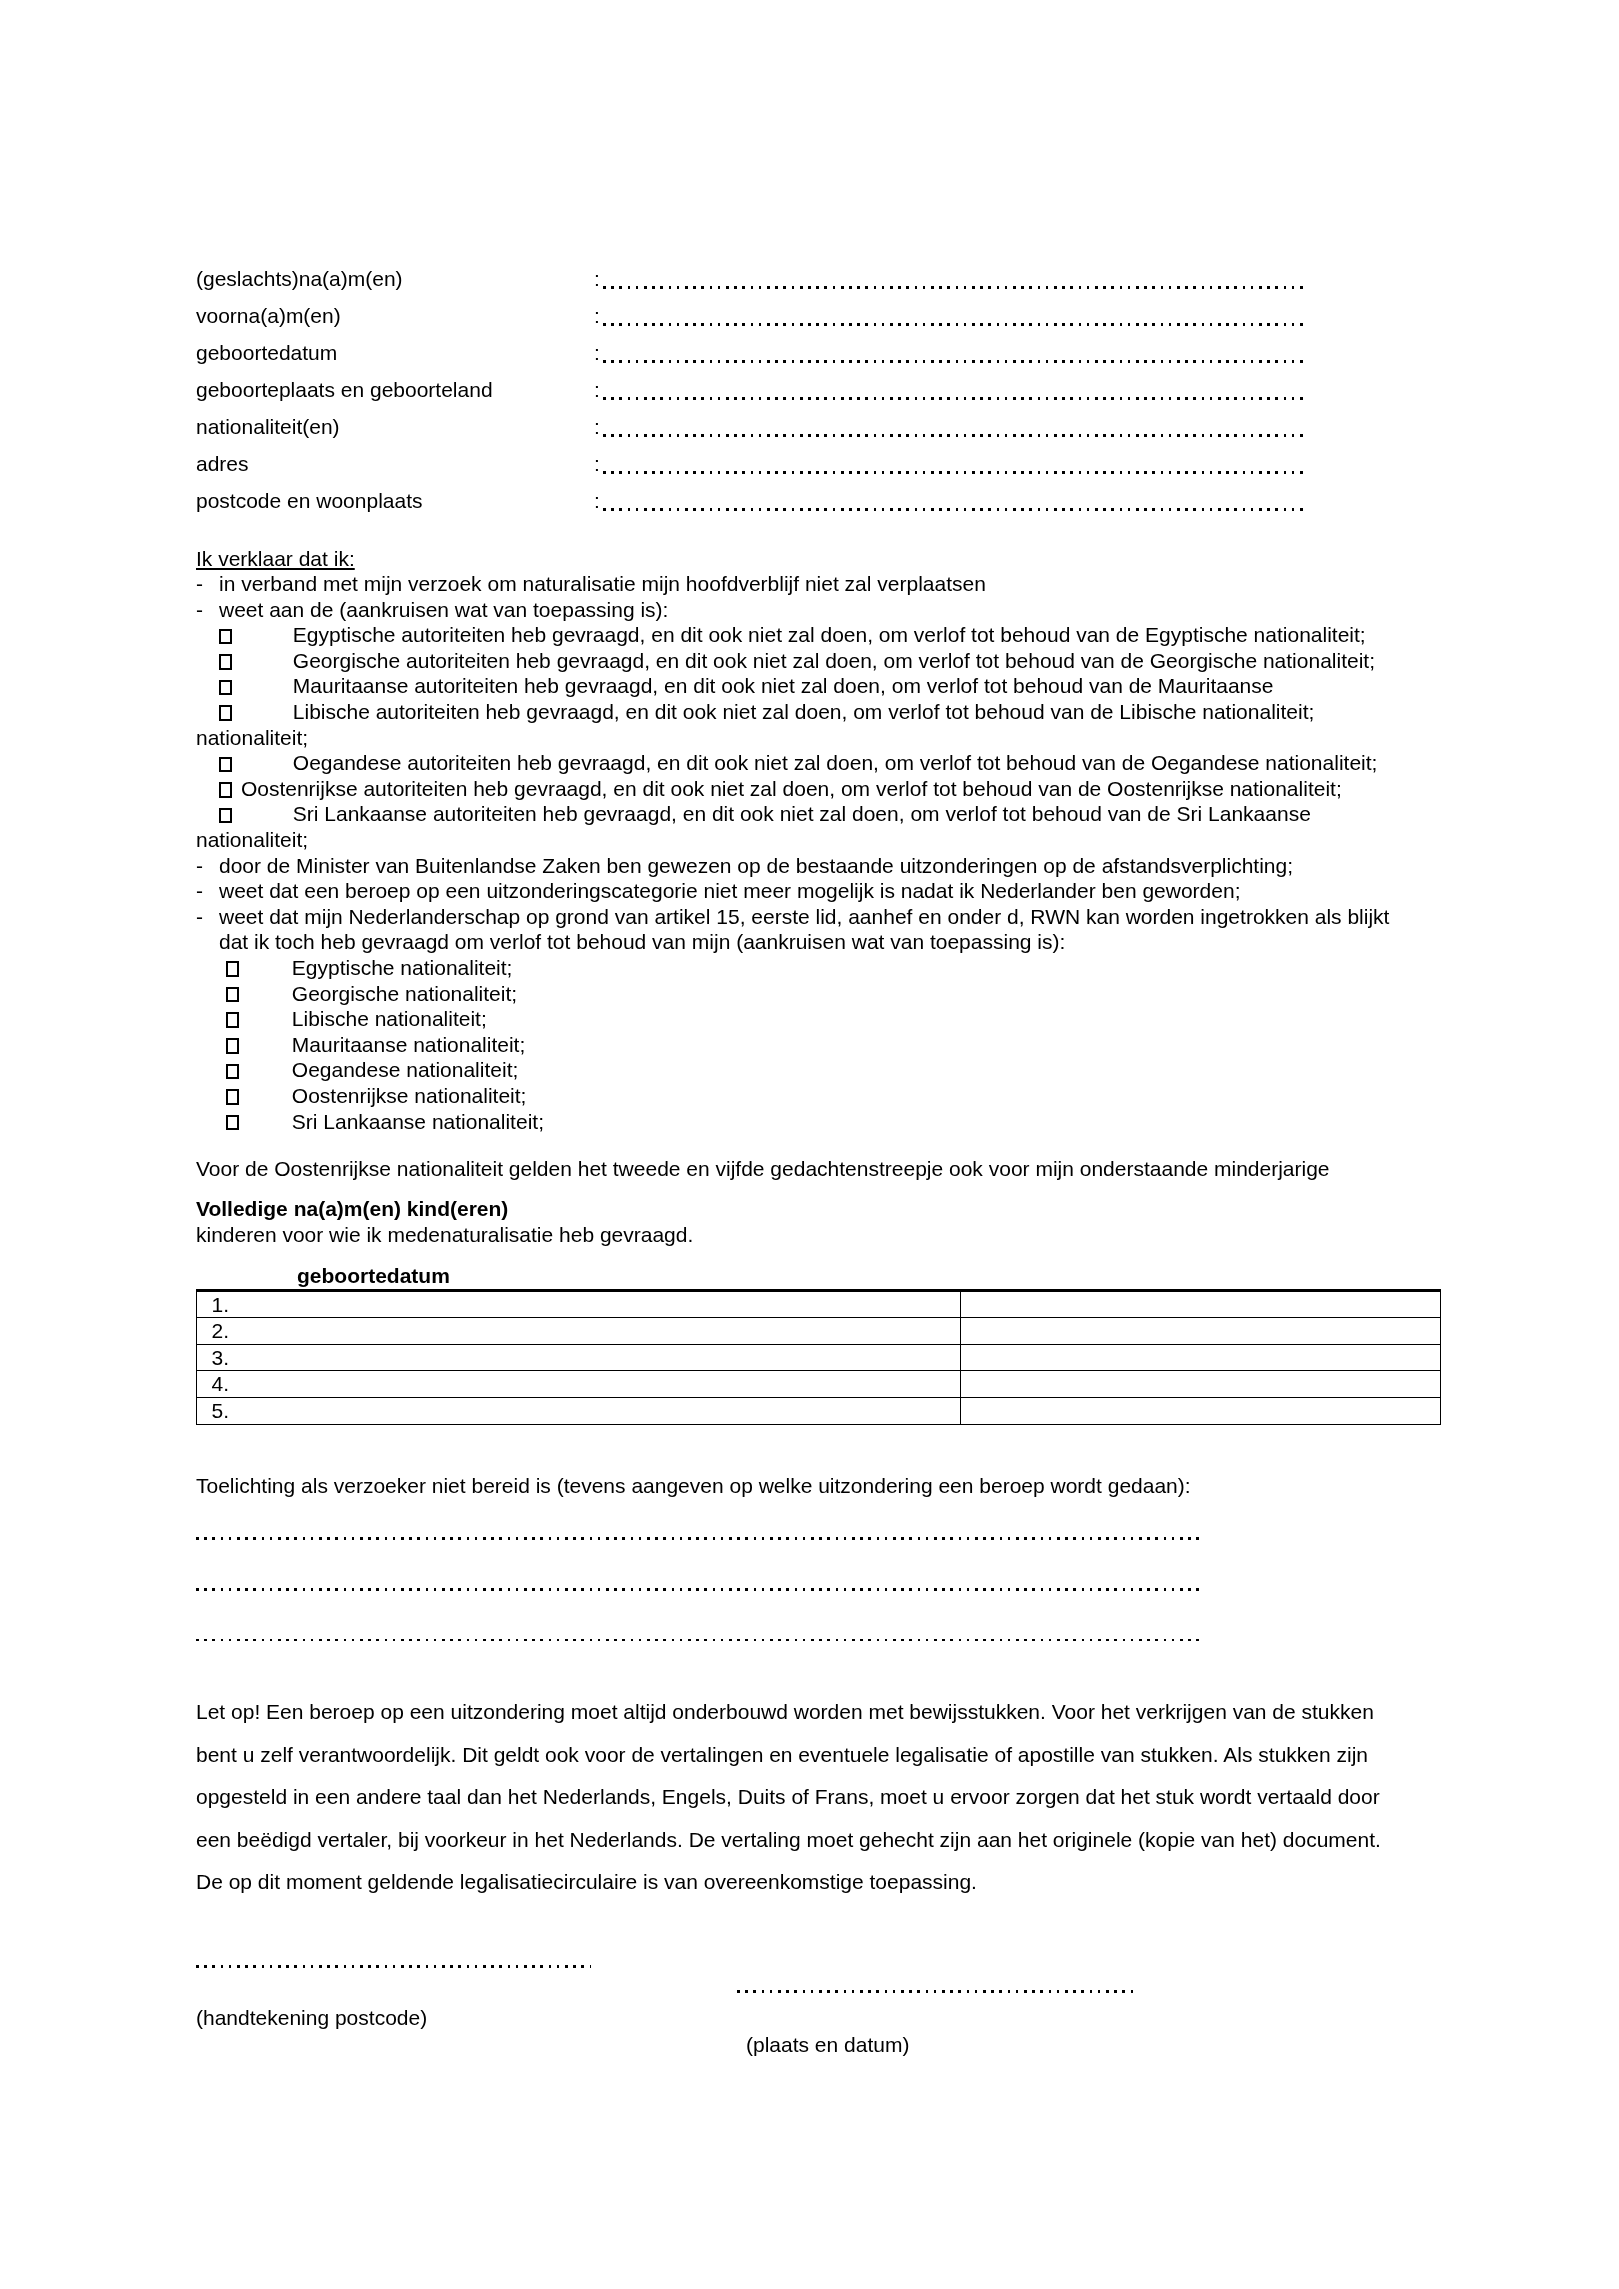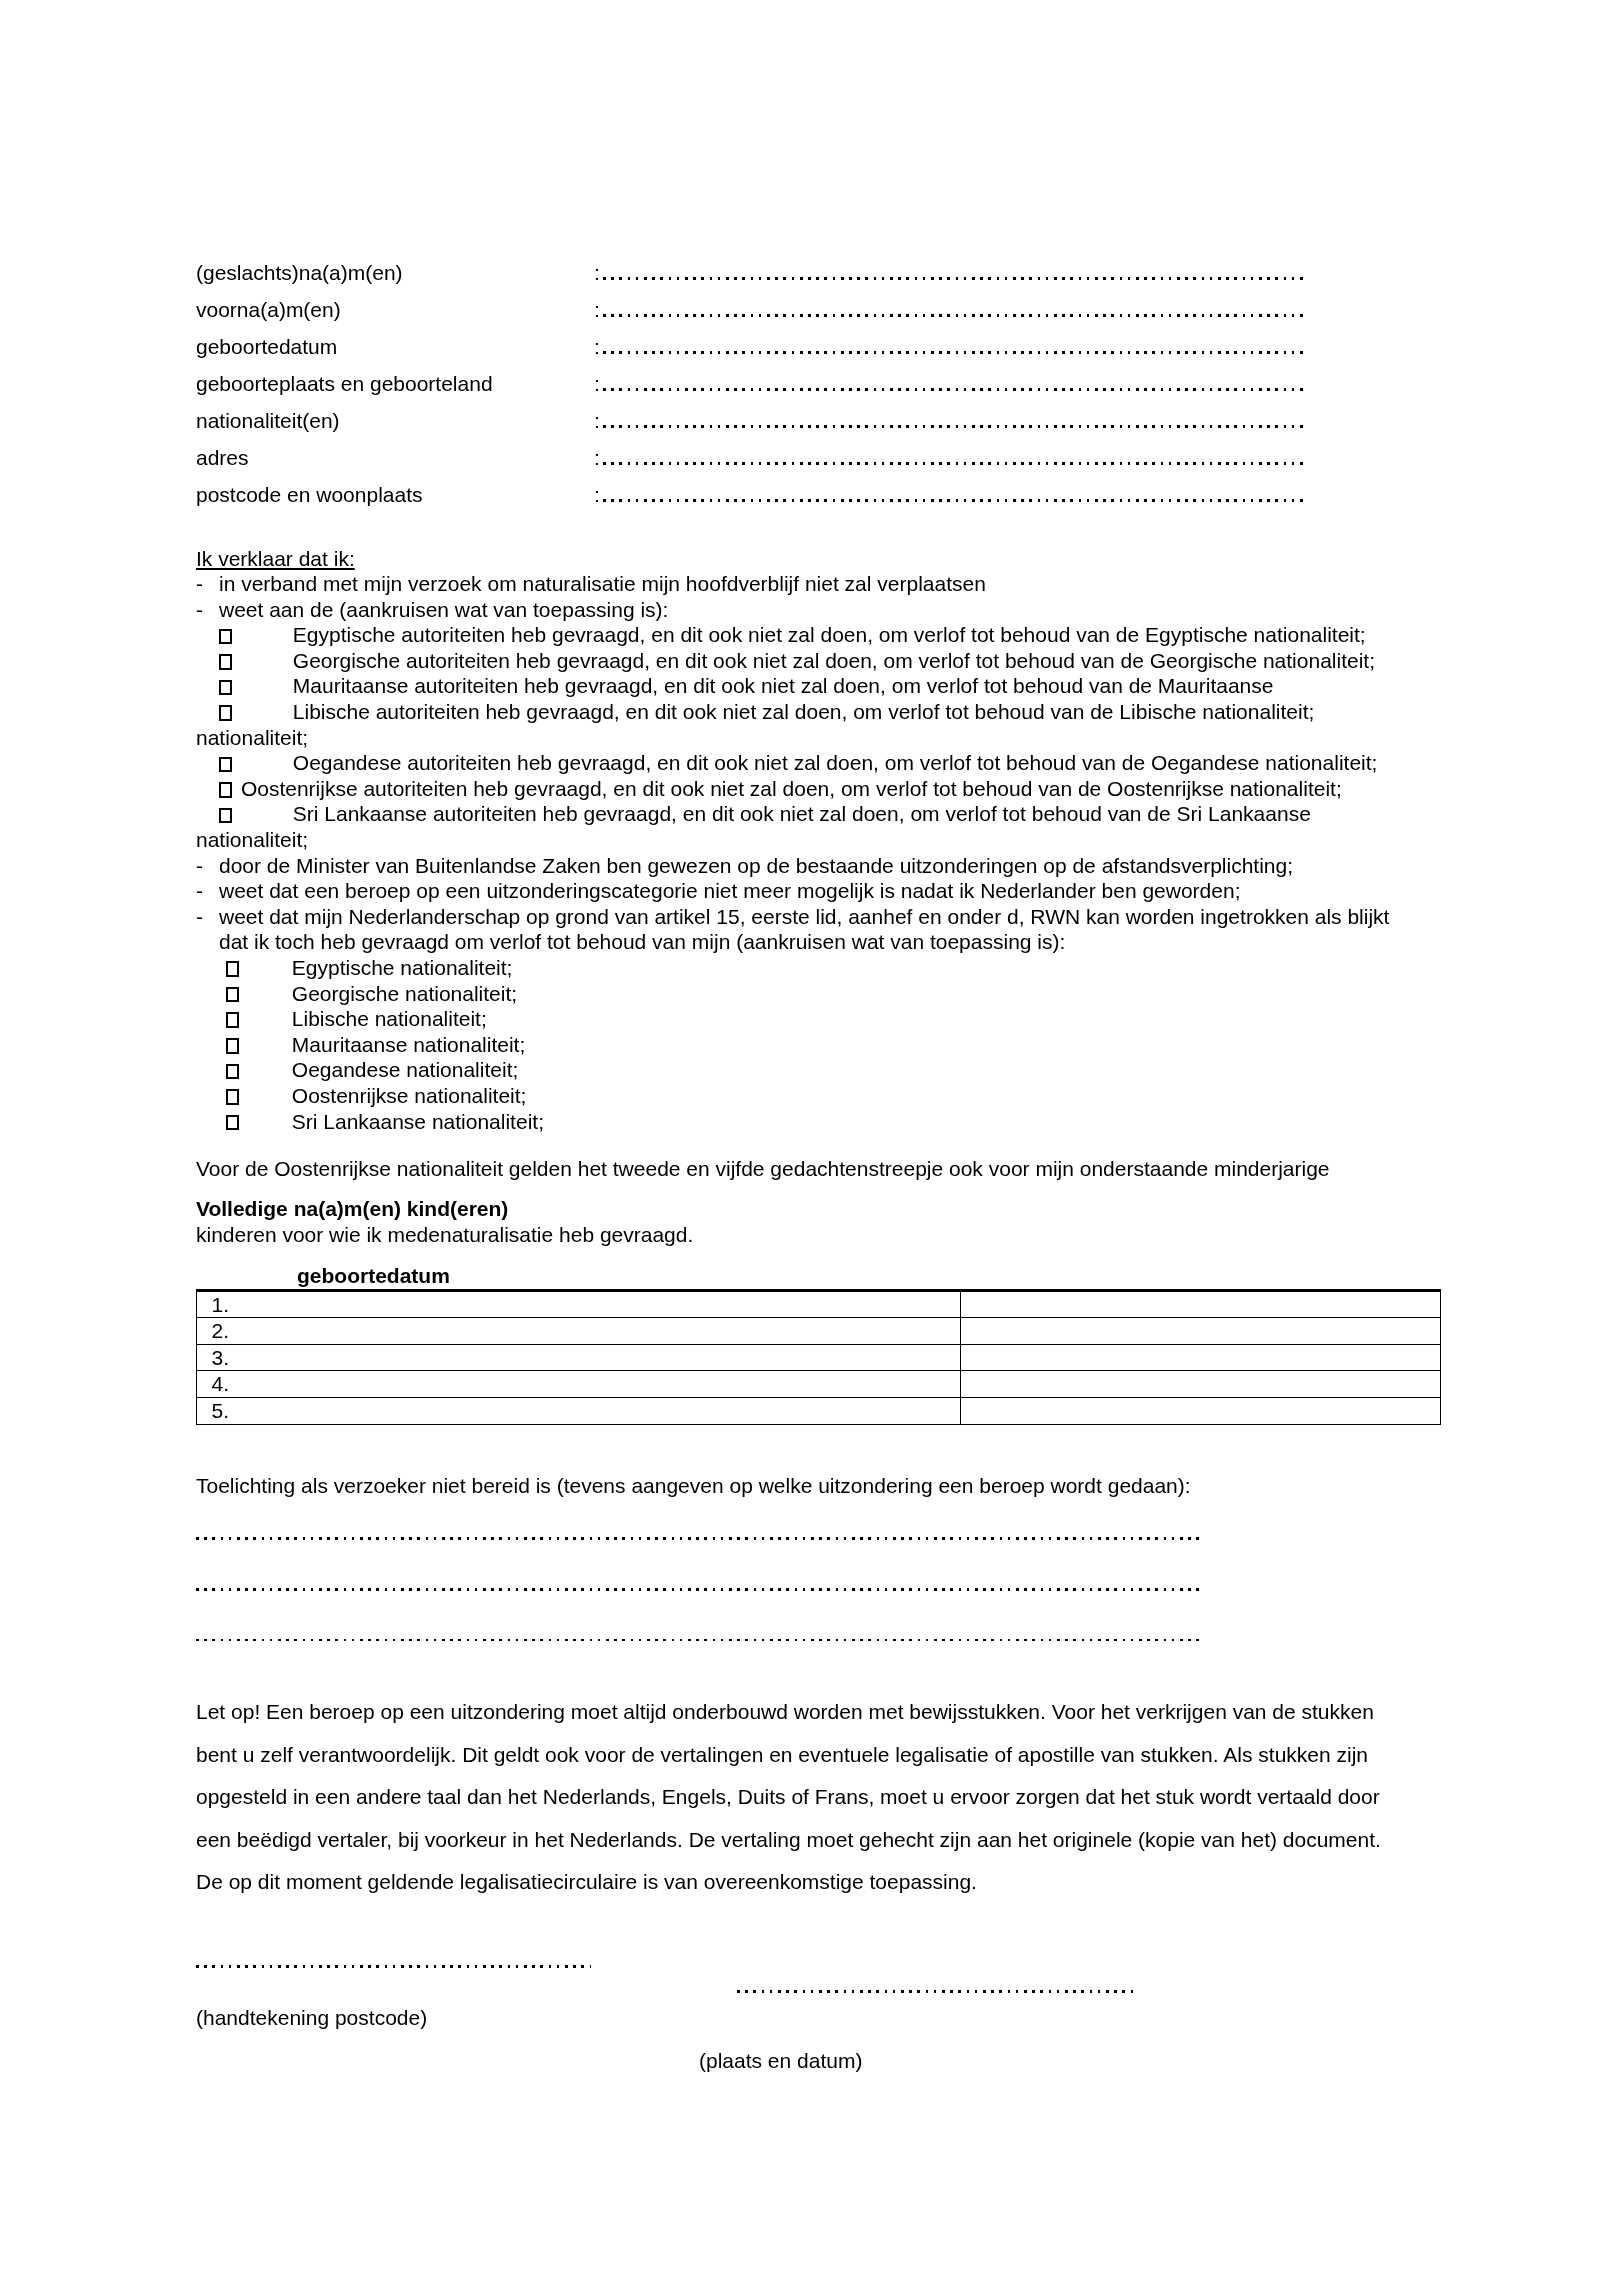--- a/index.html
+++ b/index.html
@@ -10,21 +10,21 @@
     background:#ffffff;
     color:#000000;
     font-family:"Liberation Sans","DejaVu Sans",sans-serif;
     font-size:21px;
     line-height:25.6px;
     overflow:hidden;
   }
   .content { position:absolute; left:196px; top:260px; width:1261px; }
 
   
-  .field-row { display:flex; width:1111px; height:37px; align-items:flex-start; }
+  .field-row { display:flex; width:1111px; height:37px; align-items:center; }
   .flabel { flex:none; width:398px; white-space:nowrap; }
   .colon { flex:none; }
   .dots {
     height:2.7px;
     background-image:repeating-linear-gradient(to right,#000 0,#000 2.7px,transparent 2.7px,transparent 8.2px);
   }
   .field-row .dots { flex:1; margin-top:17.4px; margin-left:2.7px; }
 
   
   .ln { white-space:nowrap; line-height:25.6px; min-height:25.6px; }
@@ -67,21 +67,21 @@
   .writein.first { margin-top:39px; }
 
   .letop { margin-top:58px; }
   .letop .ln { line-height:26.5px; min-height:26.5px;margin-top:16px; }
 
   
   .signature { position:absolute; left:196px; top:1965px; width:1133px; height:128px; }
   .sig-line-left  { position:absolute; left:0;     top:0;    width:395px; }
   .sig-line-right { position:absolute; left:541px; top:25px; width:397px; }
   .sig-label-left  { position:absolute; left:0;     top:40px; white-space:nowrap; }
-  .sig-label-right { position:absolute; left:503px; top:67px; white-space:nowrap;margin-top:16px; }
+  .sig-label-right { position:absolute; left:550px; top:67px; white-space:nowrap; }
 </style>
 </head>
 <body>
 
 <div class="page">
   <div class="content">
 
     <div class="fields">
       <div class="field-row">
         <span class="flabel">(geslachts)na(a)m(en)</span>

